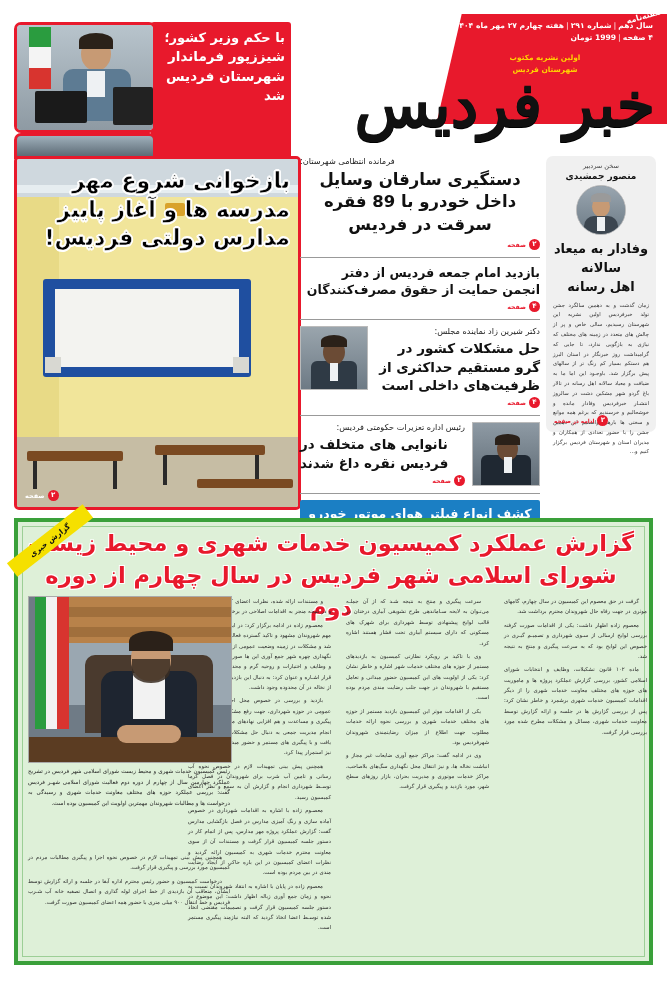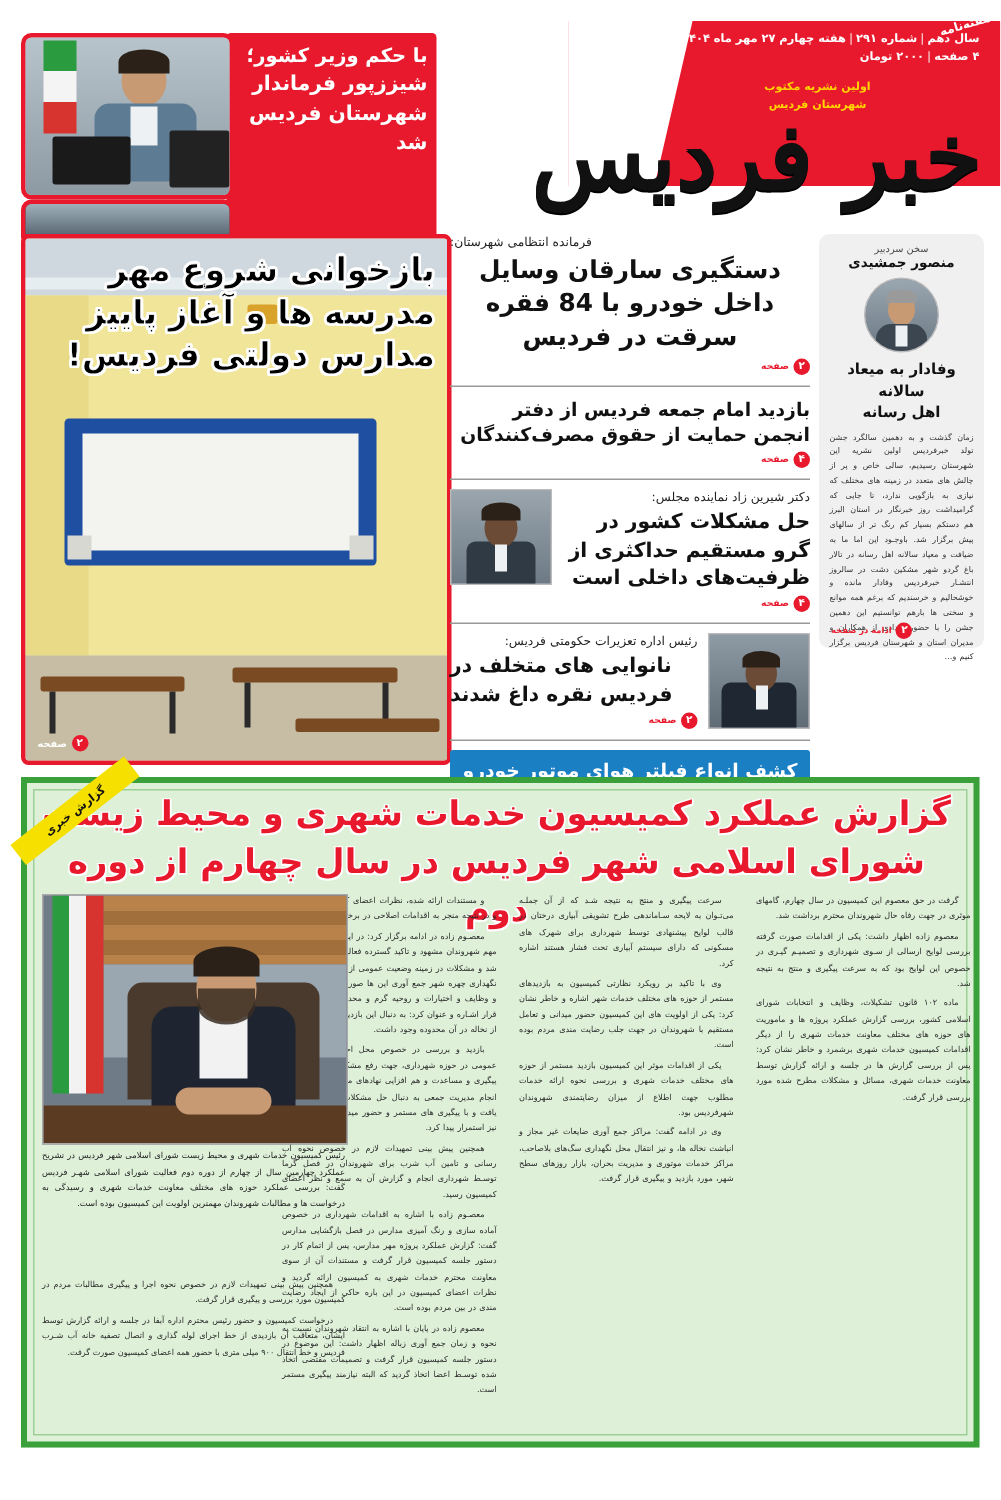--- a/index.html
+++ b/index.html
@@ -148,21 +148,21 @@
   .edit{
     position:absolute;left:546px;top:156px;width:110px;height:276px;
     background:#f0f0f0;border-radius:7px;padding:6px 7px;box-sizing:border-box;
   }
   .ed-kicker{font-size:6.5px;color:#444;text-align:center;margin:0 0 1px;}
   .ed-name{font-size:9px;font-weight:bold;color:#111;text-align:center;margin:0 0 4px;}
   .ed-photo{
     width:48px;height:48px;border-radius:50%;margin:0 auto 5px;overflow:hidden;
     border:1px solid #bbb;position:relative;background:#7d8894;
   }
-  .ed-title{font-size:10px;font-weight:bold;color:#111;text-align:center;line-height:1.45;margin:0 0 4px;}
+  .ed-title{font-size:13px;font-weight:bold;color:#111;text-align:center;line-height:1.45;margin:0 0 4px;}
   .ed-body{
     font-size:5.3px;color:#333;text-align:justify;line-height:1.85;direction:rtl;
     margin:0;word-spacing:0.5px;
   }
   .ed-badge{position:absolute;left:8px;bottom:6px;display:flex;align-items:center;gap:3px;}
   .ed-lbl{font-size:5.6px;color:#e8192c;font-weight:bold;}
 
   
   .green{
     position:absolute;left:14px;top:518px;width:639px;height:447px;
@@ -234,21 +234,21 @@
       <div style="position:absolute;left:-34px;top:-20px;width:104px;height:150px;background:#fff;border-radius:0 0 0 0;transform:skewX(-13deg);"></div>
     </div>
 
     <div class="mast-corner">هفته‌نامه</div>
 
     <div class="mast-meta">
       <div>
         <span>سال دهم</span><span class="sep">|</span><span>شماره ۲۹۱</span><span class="sep">|</span><span>هفته چهارم ۲۷ مهر ماه ۱۴۰۴</span>
       </div>
       <div>
-        <span>۴ صفحه</span><span class="sep">|</span><span>۲۰۰۰ تومان</span>
+        <span>۴ صفحه</span><span class="sep">|</span><span>1999 تومان</span>
       </div>
     </div>
 
     <div class="mast-sub">
       <div>اولین نشریه مکتوب</div>
       <div>شهرستان فردیس</div>
     </div>
 
     <div class="logo">
       <div class="logo-text">خبر فردیس</div>
@@ -311,21 +311,21 @@
     <div class="bp-badge">
       <span class="badge-pg">۲</span>
       <span class="bp-badge-lbl">صفحه</span>
     </div>
   </div>
 
   <div class="midcol">
 
     <div class="mid-item">
       <div class="mid-kicker">فرمانده انتظامی شهرستان:</div>
-      <div class="mid-head">دستگیری سارقان وسایل داخل خودرو با 84 فقره سرقت در فردیس</div>
+      <div class="mid-head">دستگیری سارقان وسایل داخل خودرو با 89 فقره سرقت در فردیس</div>
       <div class="badge-row">
         <span class="badge-pg">۲</span>
         <span class="badge-lbl r">صفحه</span>
       </div>
     </div>
     <hr class="hr-red">
 
     <div class="mid-item">
       <div class="mid-head sm" style="text-align:right;">بازدید امام جمعه فردیس از دفتر انجمن حمایت از حقوق مصرف‌کنندگان</div>
       <div class="badge-row">

